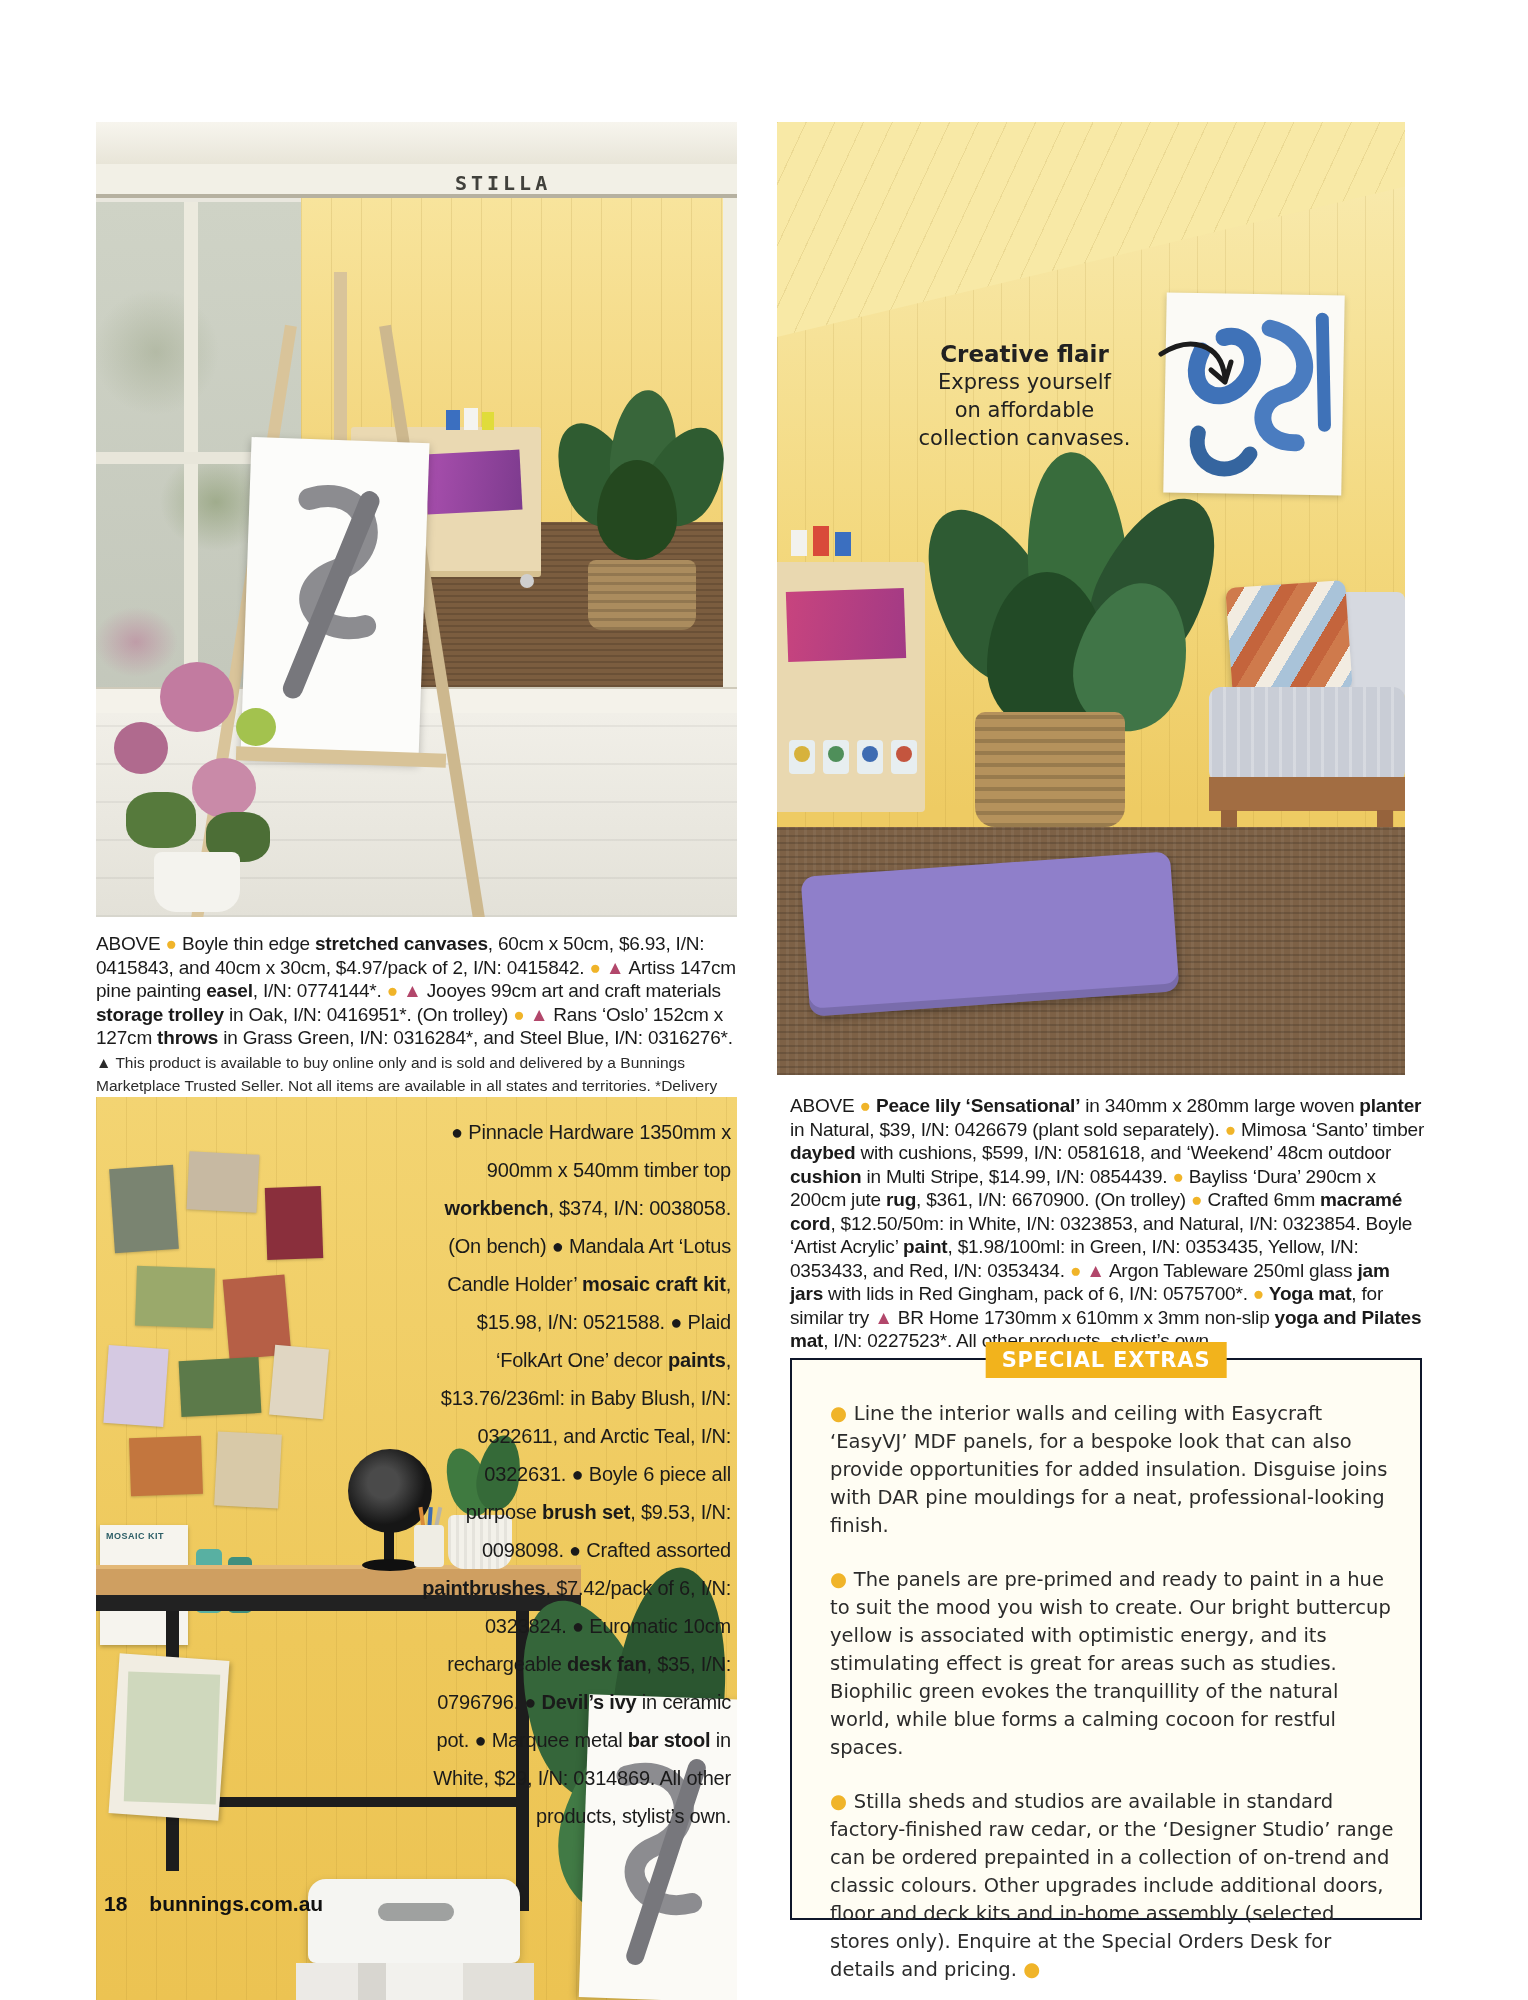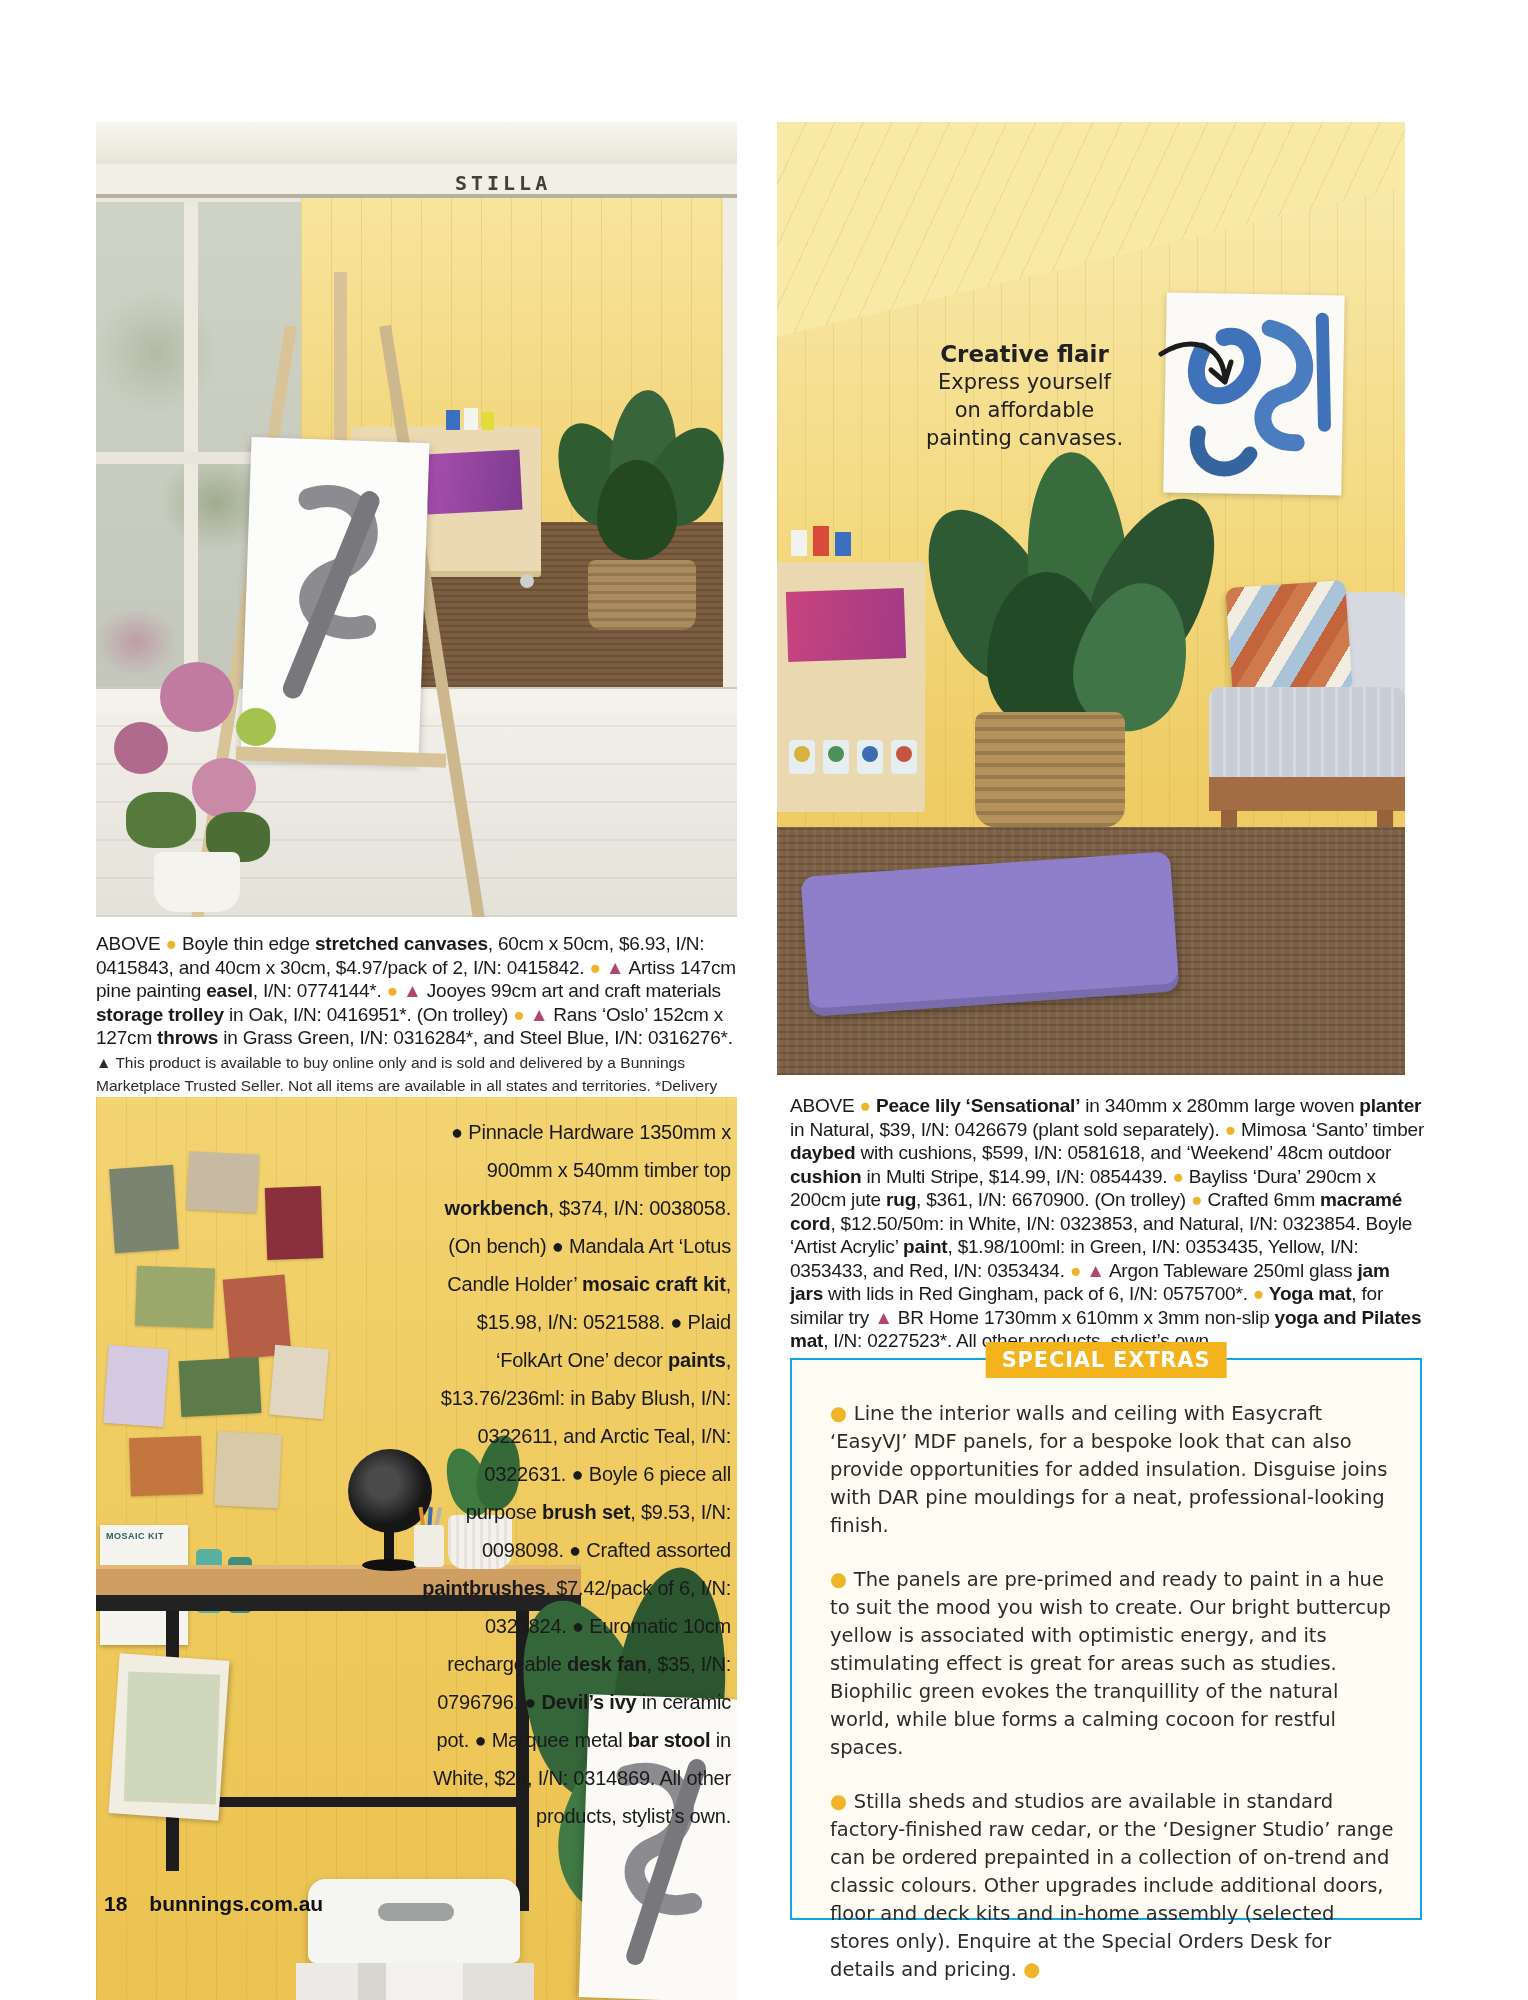--- a/index.html
+++ b/index.html
@@ -17,21 +17,21 @@
   .seg-small { font-size:15.5px; line-height:19px; color:#2b2b2b; letter-spacing:0; }
 
   #caption-left { left:96px; top:932px; width:648px; }
   #caption-right { left:790px; top:1094px; width:636px; }
 
   #caption-workbench { top:16px; right:6px; width:312px; text-align:right;
     font-size:20px; line-height:38px; font-weight:500; }
 
   
   #special-box { left:790px; top:1358px; width:632px; height:562px;
-    border:2px solid #0ea5e9; background:#fffdf3; }
+    border:2px solid #0f172a; background:#fffdf3; }
   #special-label { position:absolute; left:50%; top:0; transform:translate(-50%,-50%);
     background:#f2b31c; color:#ffffff; font-weight:700; font-size:21px;
     letter-spacing:0.8px; padding:6px 16px; font-family:"DejaVu Sans", sans-serif; }
   #special-box .body { position:absolute; left:38px; right:26px; top:40px;
     font-family:"DejaVu Sans", sans-serif; font-size:19.5px; line-height:28px; color:#2b2b2b; }
   #special-box p { margin-bottom:26px; }
 
   
   #annotation { left:95px; top:218px; width:305px; text-align:center;
     font-family:"DejaVu Sans", sans-serif; font-size:21px; line-height:28px; color:#212121; }
@@ -235,21 +235,21 @@
       <path d="M104,34 C146,42 150,92 118,100 C88,108 92,150 132,148" fill="none" stroke="#4a7cc0" stroke-width="17" stroke-linecap="round"></path>
       <path d="M156,24 L160,130" fill="none" stroke="#3f72b8" stroke-width="13" stroke-linecap="round"></path>
       <path d="M34,140 C26,176 70,188 86,160" fill="none" stroke="#35659f" stroke-width="15" stroke-linecap="round"></path>
     </svg>
   </div>
 
   <div id="annotation" class="abs">
     <div class="ann-title">Creative flair</div>
     <div>Express yourself</div>
     <div>on affordable</div>
-    <div>painting canvases.</div>
+    <div>collection canvases.</div>
   </div>
   <svg class="stroke-art" style="left:378px;top:212px;" width="86" height="64" viewBox="0 0 86 64">
     <path d="M6,20 C34,2 66,8 70,44" fill="none" stroke="#1c1c1c" stroke-width="5" stroke-linecap="round"></path>
     <path d="M56,36 L70,48 L76,28" fill="none" stroke="#1c1c1c" stroke-width="5" stroke-linecap="round" stroke-linejoin="round"></path>
   </svg>
 
   <div class="abs p2-trolley"></div>
   <div class="abs p2-trolley-canvas"></div>
   <div class="abs" style="left:14px;top:408px;width:16px;height:26px;background:#f2f2ee;"></div>
   <div class="abs" style="left:36px;top:404px;width:16px;height:30px;background:#d94a3a;"></div>

